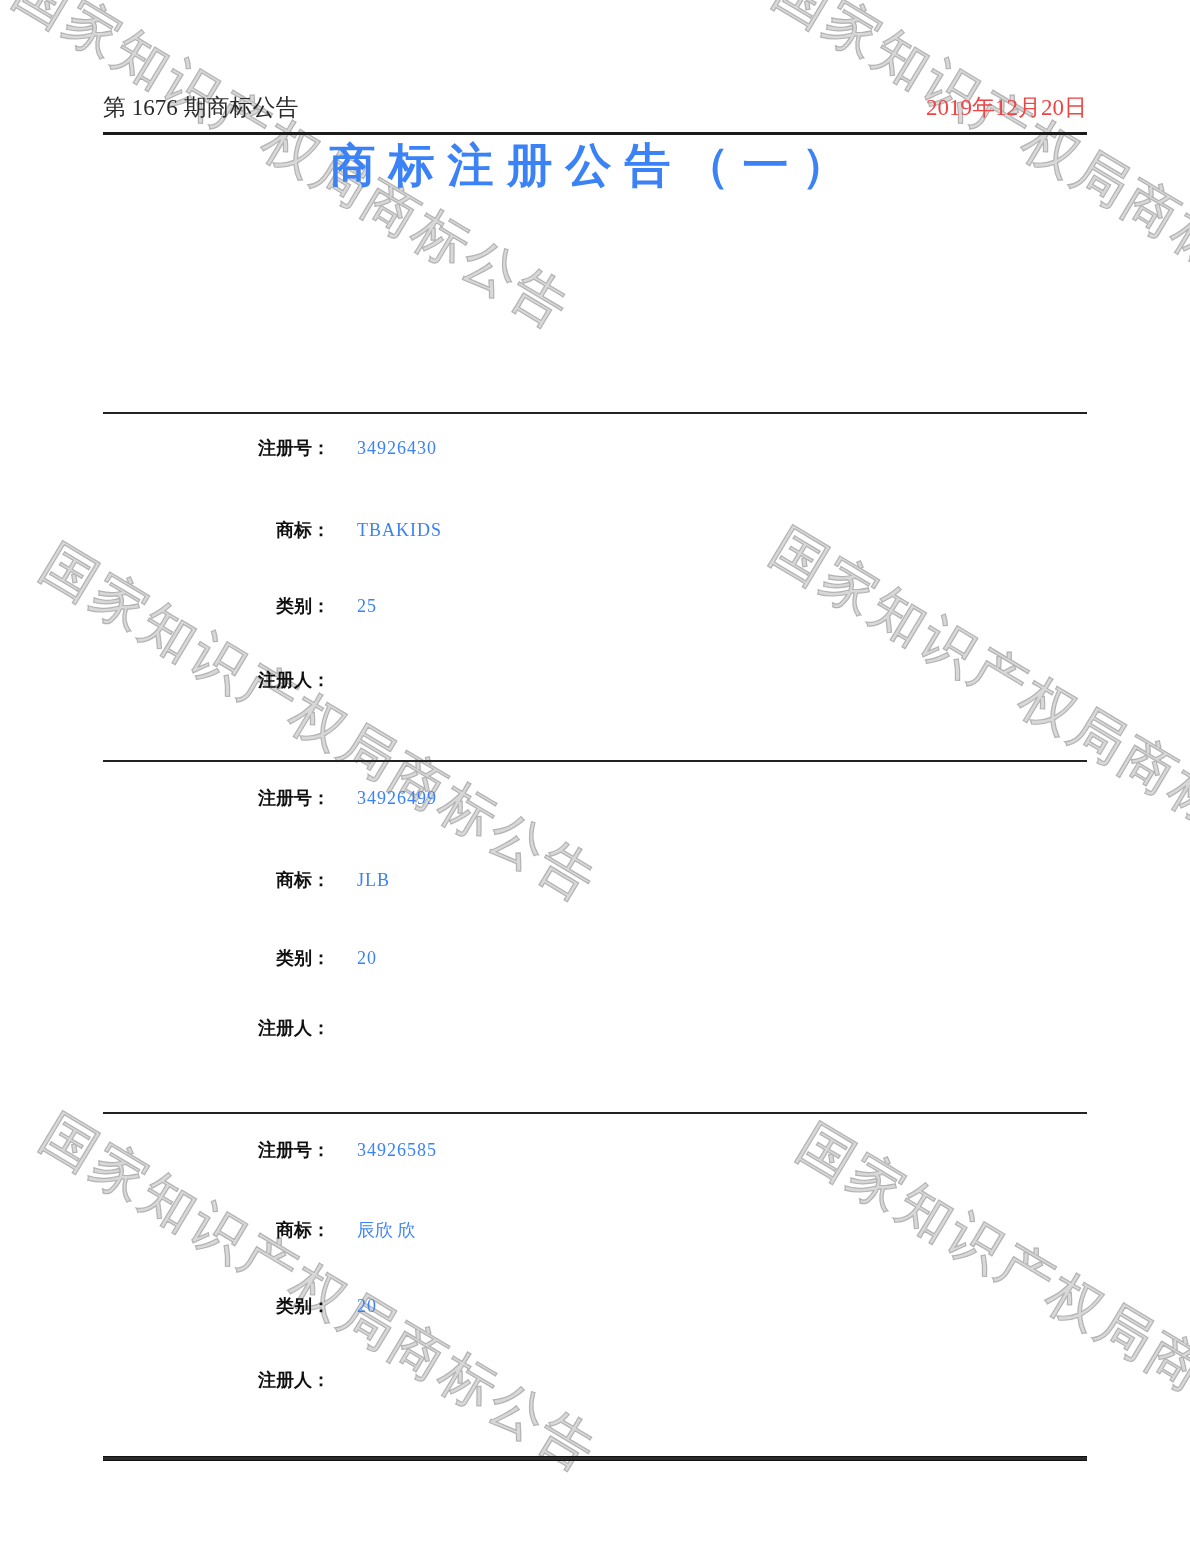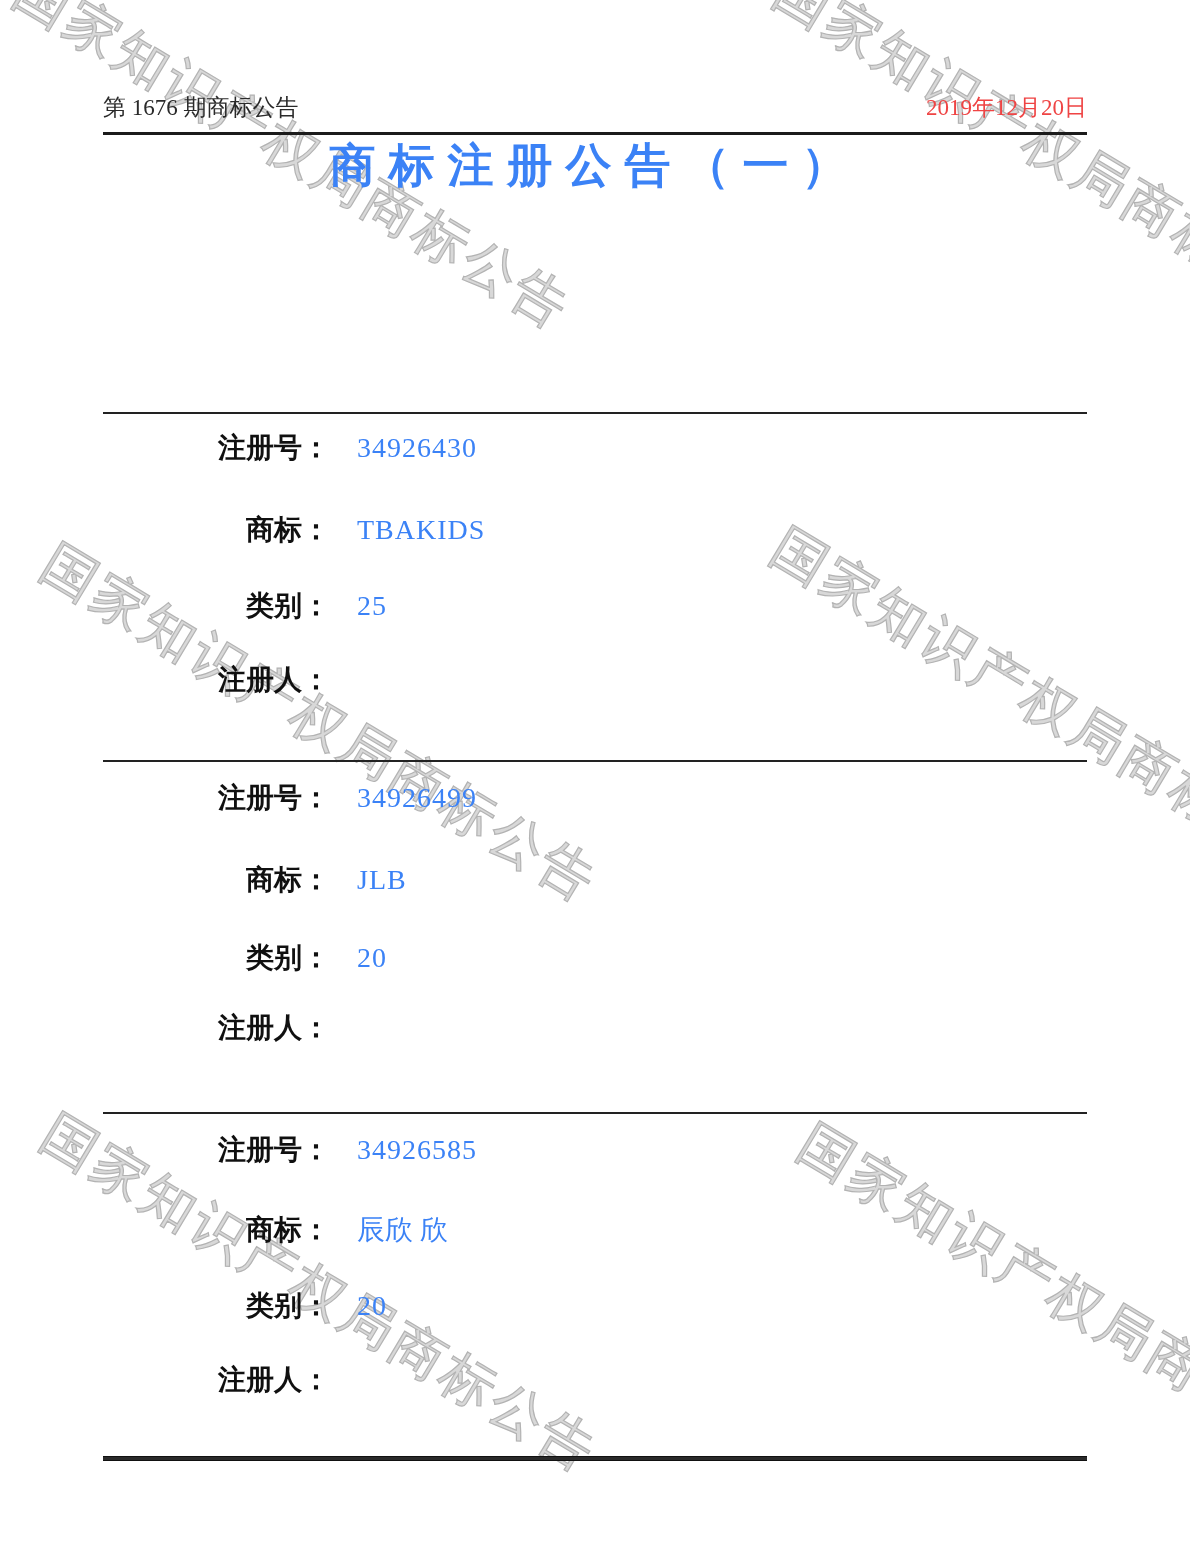--- a/index.html
+++ b/index.html
@@ -45,21 +45,21 @@
     font-size:29px;font-weight:bold;line-height:44px;color:#161616;
   }
   .il1{text-indent:2em;text-align:justify;text-align-last:justify;}
   .il2{text-align:justify;text-align-last:justify;}
   .il3{text-align:left;}
   .sep{position:absolute;left:103px;width:984px;height:2px;background:#222222;}
   .sep.thick{height:5px;background:#2a2a2a;border-top:1px solid #111;border-bottom:1px solid #111;box-sizing:border-box;}
   .row{
     position:absolute;left:103px;width:984px;
     display:flex;align-items:baseline;
-    font-size:28px;line-height:32px;
+    font-size:18px;line-height:32px;
   }
   .lbl{flex:none;width:227px;text-align:right;font-weight:bold;color:#101010;}
   .val{margin-left:27px;color:#3b82f6;}
   .val.latin{letter-spacing:1px;}
 </style>
 </head>
 <body>
 
 <div class="page">
 

